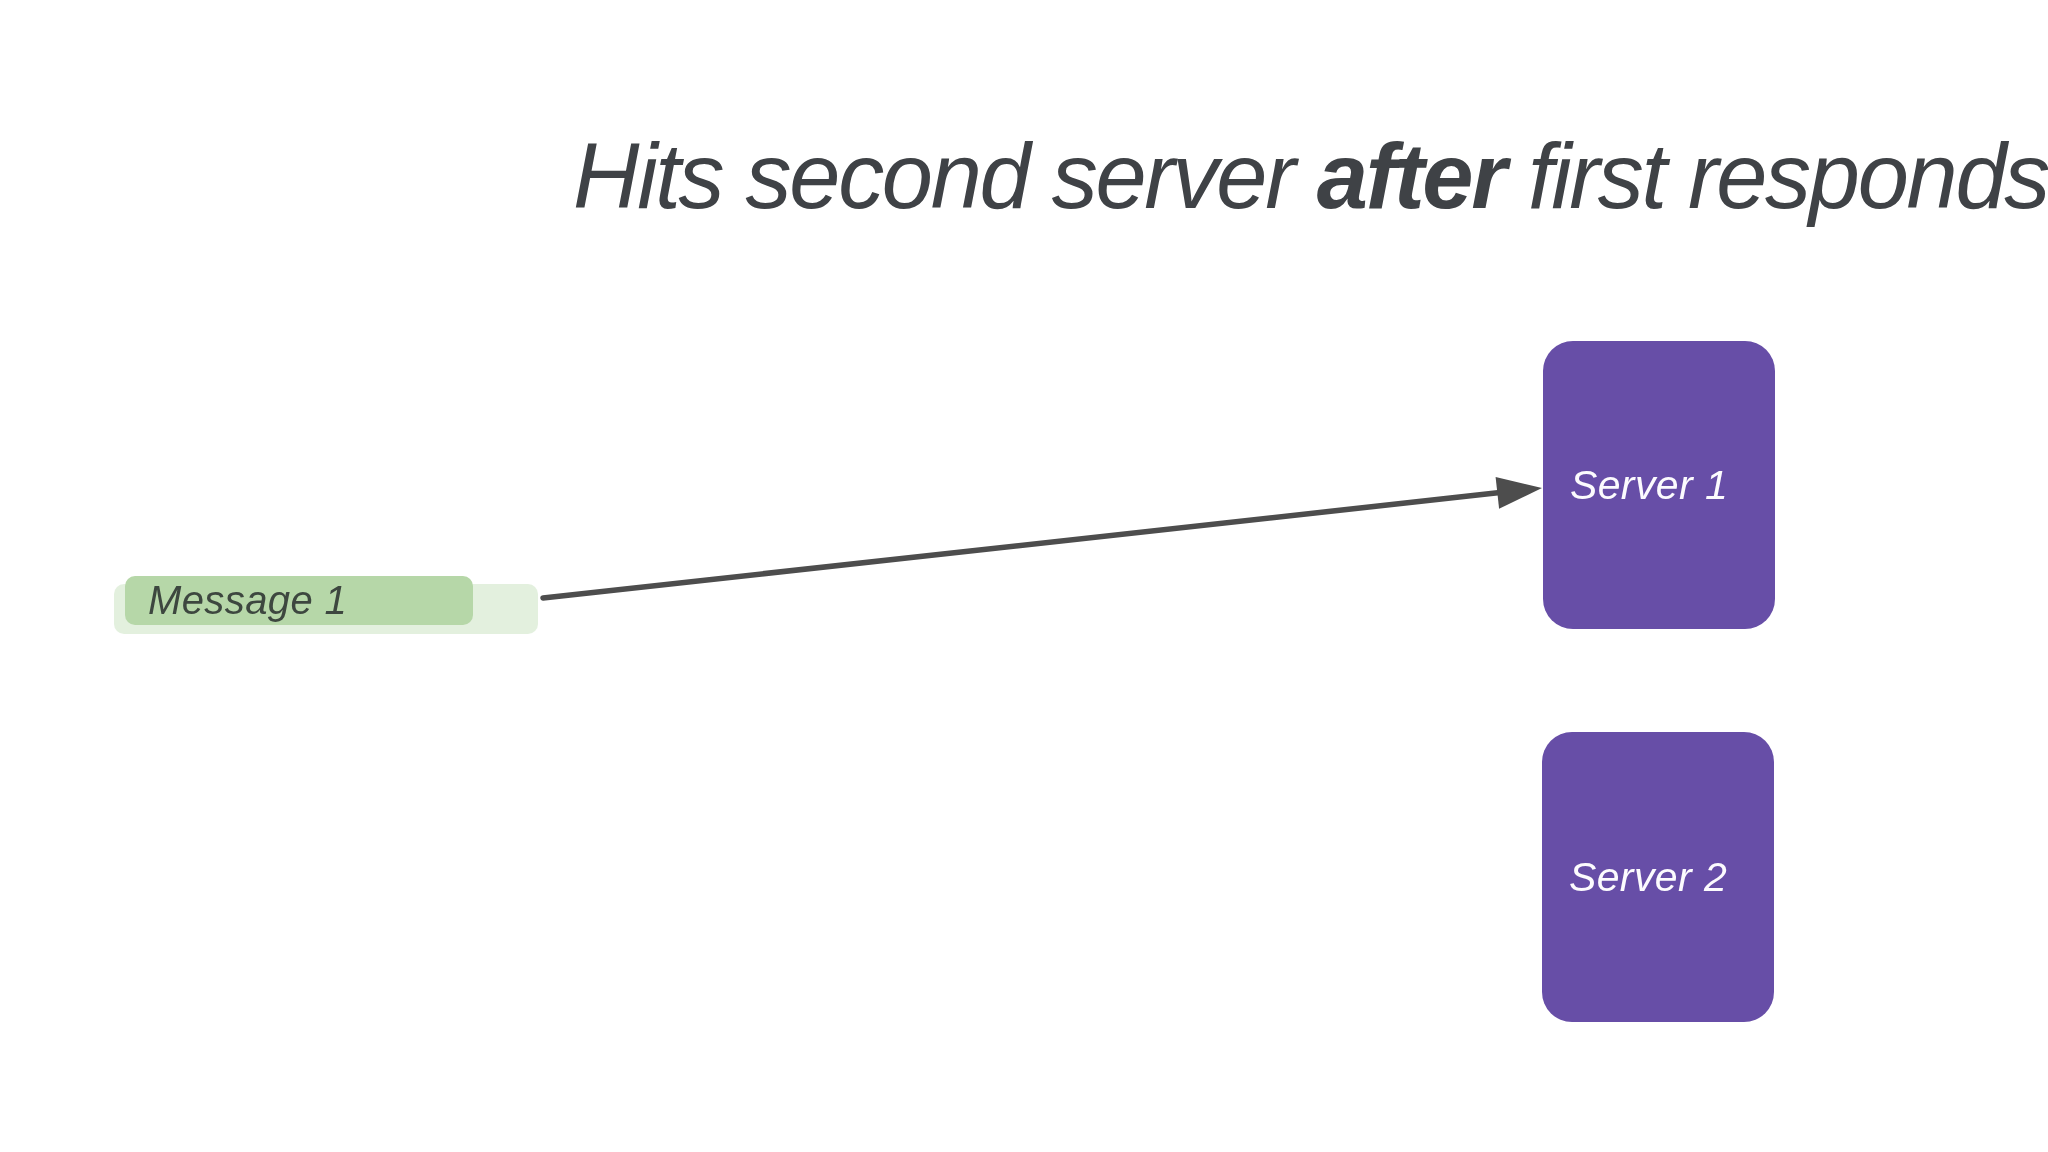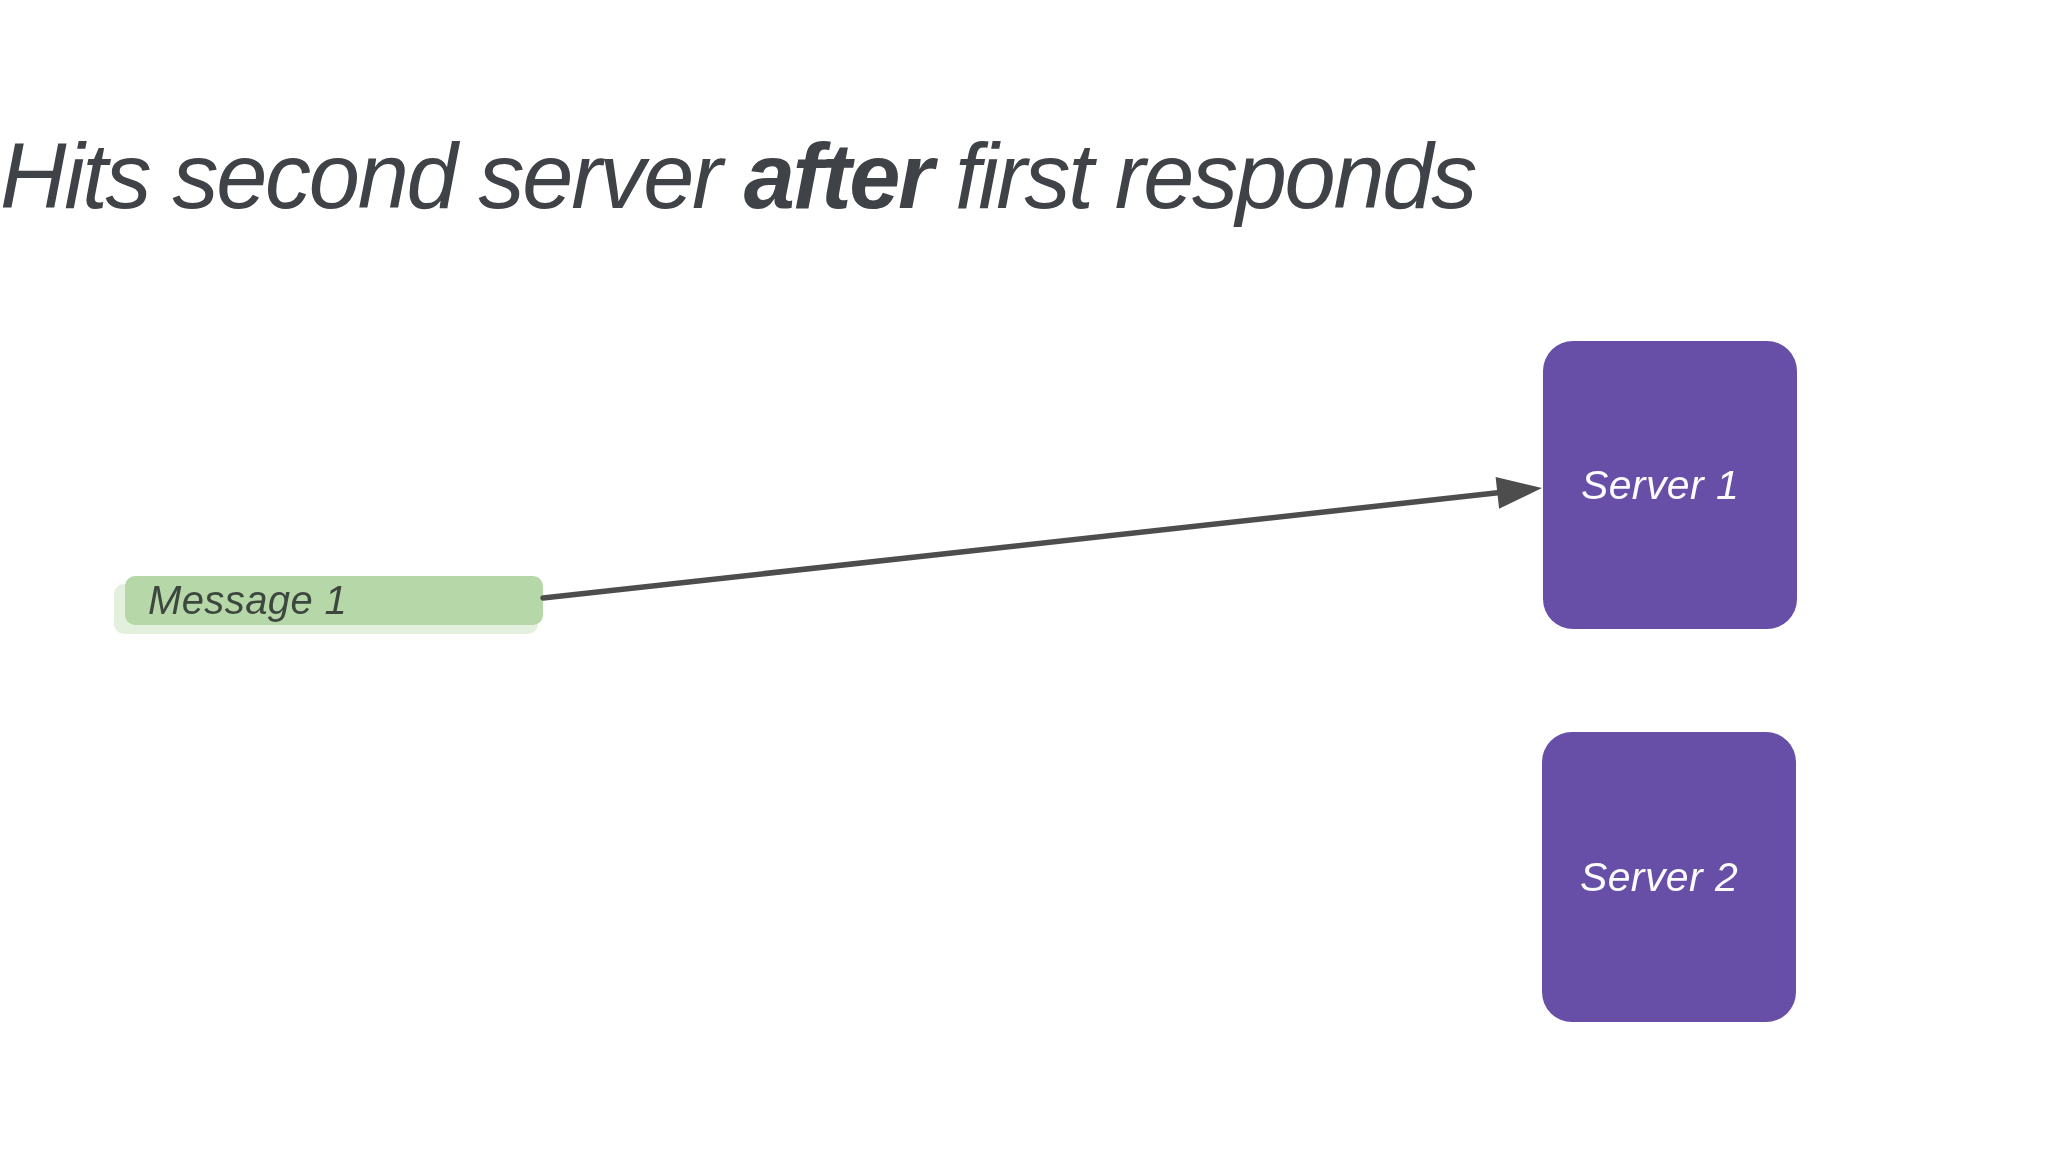--- a/index.html
+++ b/index.html
@@ -22,21 +22,21 @@
     position:relative;
     width:2048px;
     height:1152px;
     background:var(--background);
   }
   .slide-title{
     position:absolute;
     left:0;
     top:126px;
     width:100%;
-    text-align:left;
+    text-align:right;
     font-style:italic;
     font-weight:400;
     font-size:92px;
     line-height:1.1;
     letter-spacing:-0.025em;
     color:var(--title-text);
     white-space:nowrap;
   }
   .slide-title .emph{
     font-weight:700;
@@ -48,21 +48,21 @@
     width:424px;
     height:50px;
     border-radius:10px;
     background:var(--message-fill);
     opacity:0.38;
   }
   .message-box{
     position:absolute;
     left:125px;
     top:576px;
-    width:418px;
+    width:348px;
     height:49px;
     border-radius:10px;
     background:var(--message-fill);
     display:flex;
     align-items:center;
   }
   .message-box .label{
     font-style:italic;
     font-size:40px;
     color:var(--message-text);
@@ -72,21 +72,21 @@
   .arrow-layer{
     position:absolute;
     left:0;
     top:0;
     width:2048px;
     height:1152px;
     pointer-events:none;
   }
   .server-box{
     position:absolute;
-    width:254px;
+    width:232px;
     background:var(--server-fill);
     border-radius:30px;
     display:flex;
     align-items:center;
     justify-content:center;
   }
   .server-box .label{
     font-style:italic;
     font-size:41px;
     color:var(--server-text);

